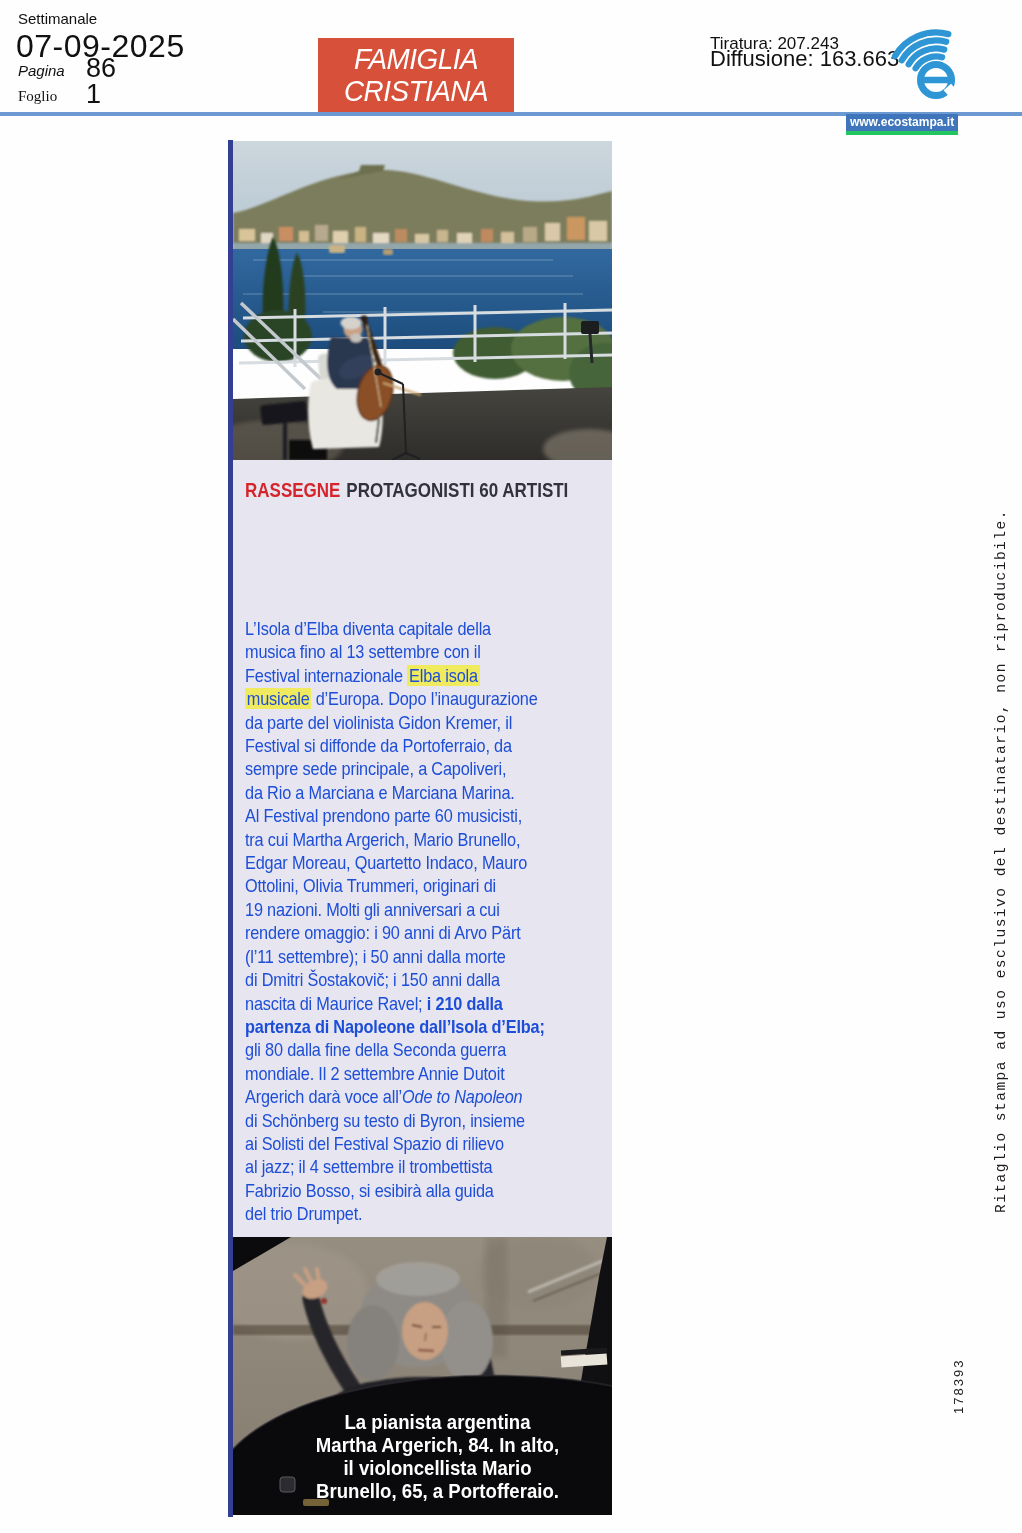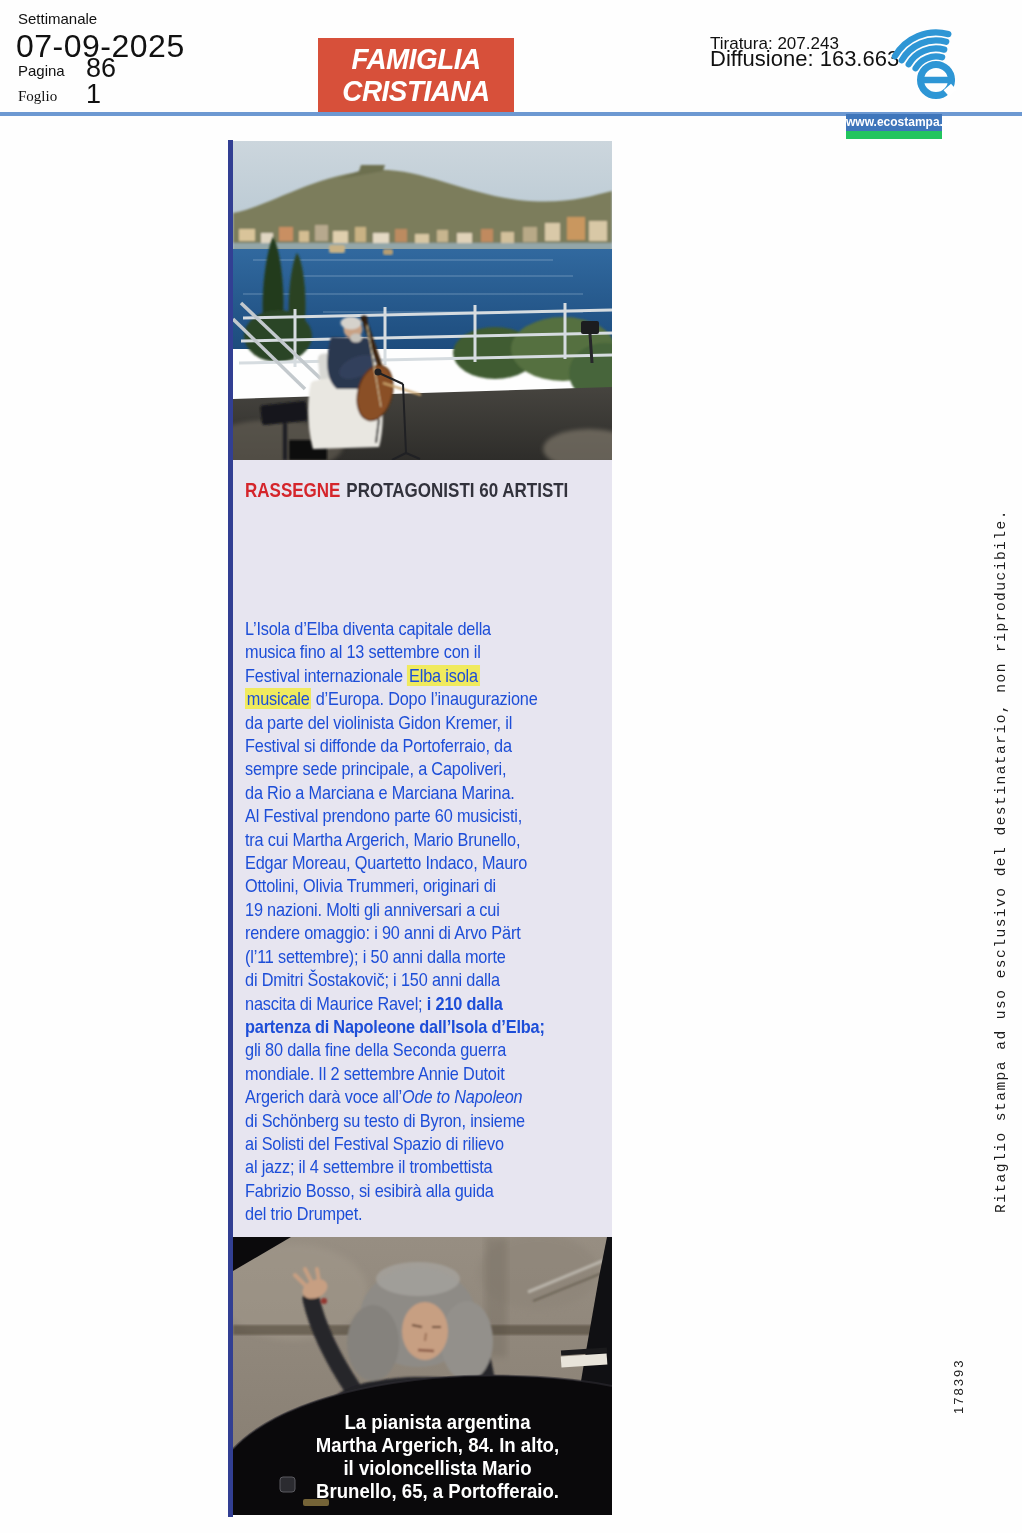--- a/index.html
+++ b/index.html
@@ -4,40 +4,40 @@
 <style>
   html,body{margin:0;padding:0;background:#ffffff;}
   .page{position:relative;width:1022px;height:1533px;background:#fefefe;overflow:hidden;
         font-family:"Liberation Sans",sans-serif;color:#111;margin:0 auto;}
 
   
   .freq{position:absolute;left:18px;top:10px;font-size:15px;}
   .clipdate{position:absolute;left:16px;top:28px;font-size:32px;letter-spacing:.5px;}
   .meta-label{position:absolute;left:18px;font-size:15px;}
   .meta-num{position:absolute;left:86px;font-size:27px;}
-  .lbl-pagina{top:62px;} .num-pagina{top:53px;}
+  .lbl-pagina{top:62px;font-style:italic;} .num-pagina{top:53px;}
   .lbl-foglio{top:88px;font-family:Liberation Serif, serif;} .num-foglio{top:79px;}
 
   .pub-logo{position:absolute;left:318px;top:38px;width:196px;height:74px;
             background:var(--logo-red,#d7503a);color:#fff;text-align:center;
-            font-weight:bold;font-style:italic;display:flex;flex-direction:column;
+            font-weight:normal;font-style:italic;display:flex;flex-direction:column;
             justify-content:center;}
   .pub-logo div{font-size:29px;line-height:32px;letter-spacing:-0.5px;transform:scaleX(.96);}
 
   .tiratura{position:absolute;left:710px;top:34px;font-size:17px;text-align:right;}
   .diffusione{position:absolute;left:710px;top:46px;font-size:22px;}
 
   .eco-logo{position:absolute;left:890px;top:28px;}
 
   .top-rule{position:absolute;left:0;top:112px;width:1022px;height:4px;
             background:var(--rule-blue,#6d99d2);}
-  .url-badge{position:absolute;left:846px;top:114px;width:96px;height:17px;
+  .url-badge{position:absolute;left:846px;top:114px;width:112px;height:17px;
              background:var(--badge-blue,#3f76bb);color:#fff;font-weight:bold;
              font-size:12px;text-align:center;line-height:17px;
-             border-bottom:8px solid #22c55e;text-decoration:none;}
+             border-bottom:4px solid #22c55e;text-decoration:none;}
 
   
   .clip-border{position:absolute;left:228px;top:140px;width:5px;height:1377px;
                background:var(--clip-indigo,#323f93);}
   .photo-top{position:absolute;left:233px;top:141px;width:379px;height:319px;overflow:hidden;}
   .photo-bottom{position:absolute;left:233px;top:1237px;width:379px;height:346px;overflow:hidden;}
 
   .article{position:absolute;left:233px;top:460px;width:379px;height:777px;
            background:var(--bg-lavender,#e7e5f0);overflow:hidden;}
   .kicker{position:absolute;left:12px;top:19px;white-space:nowrap;

